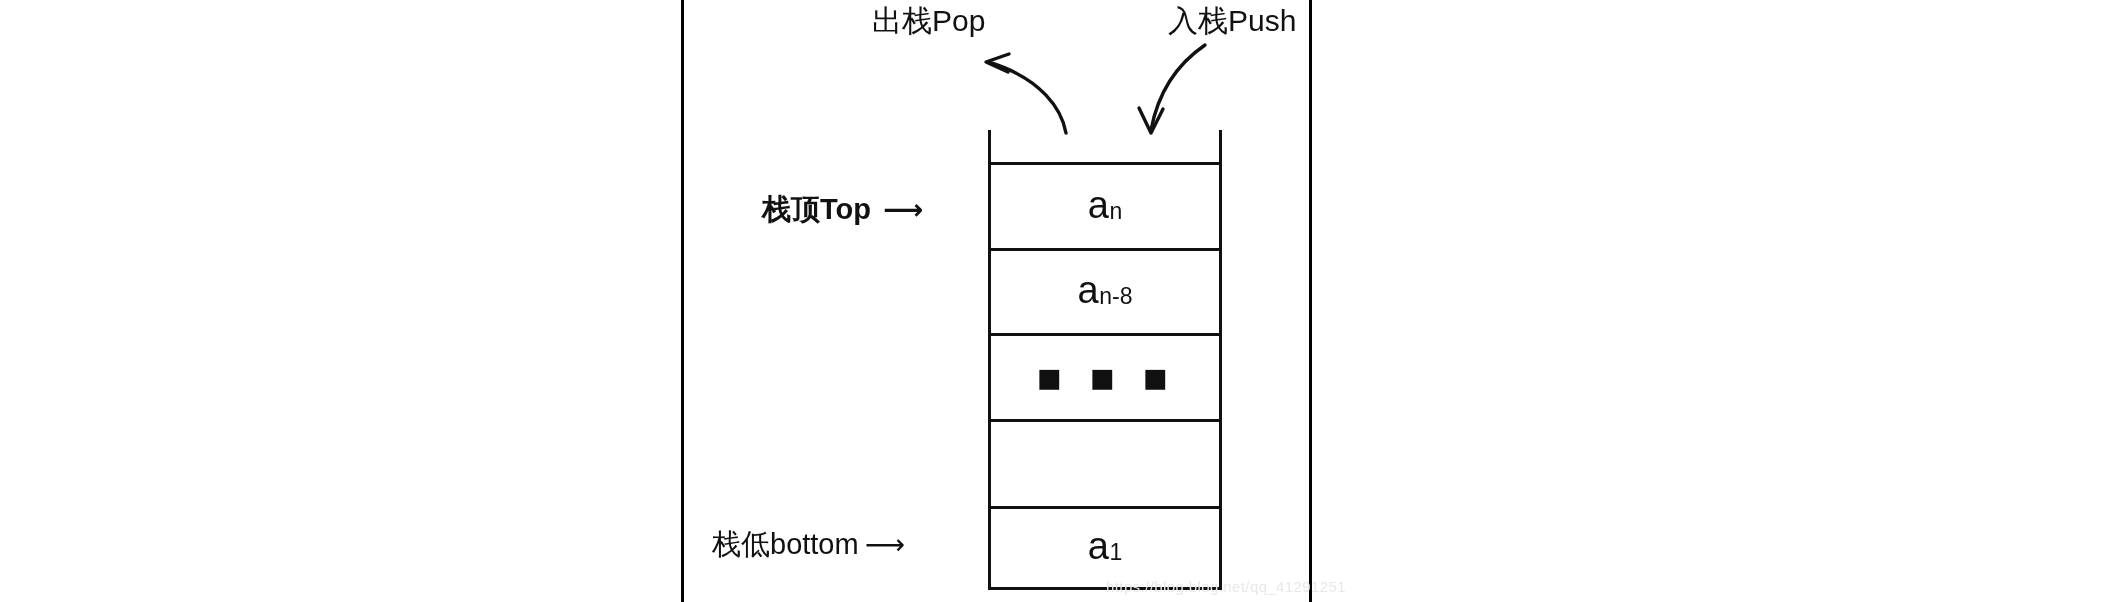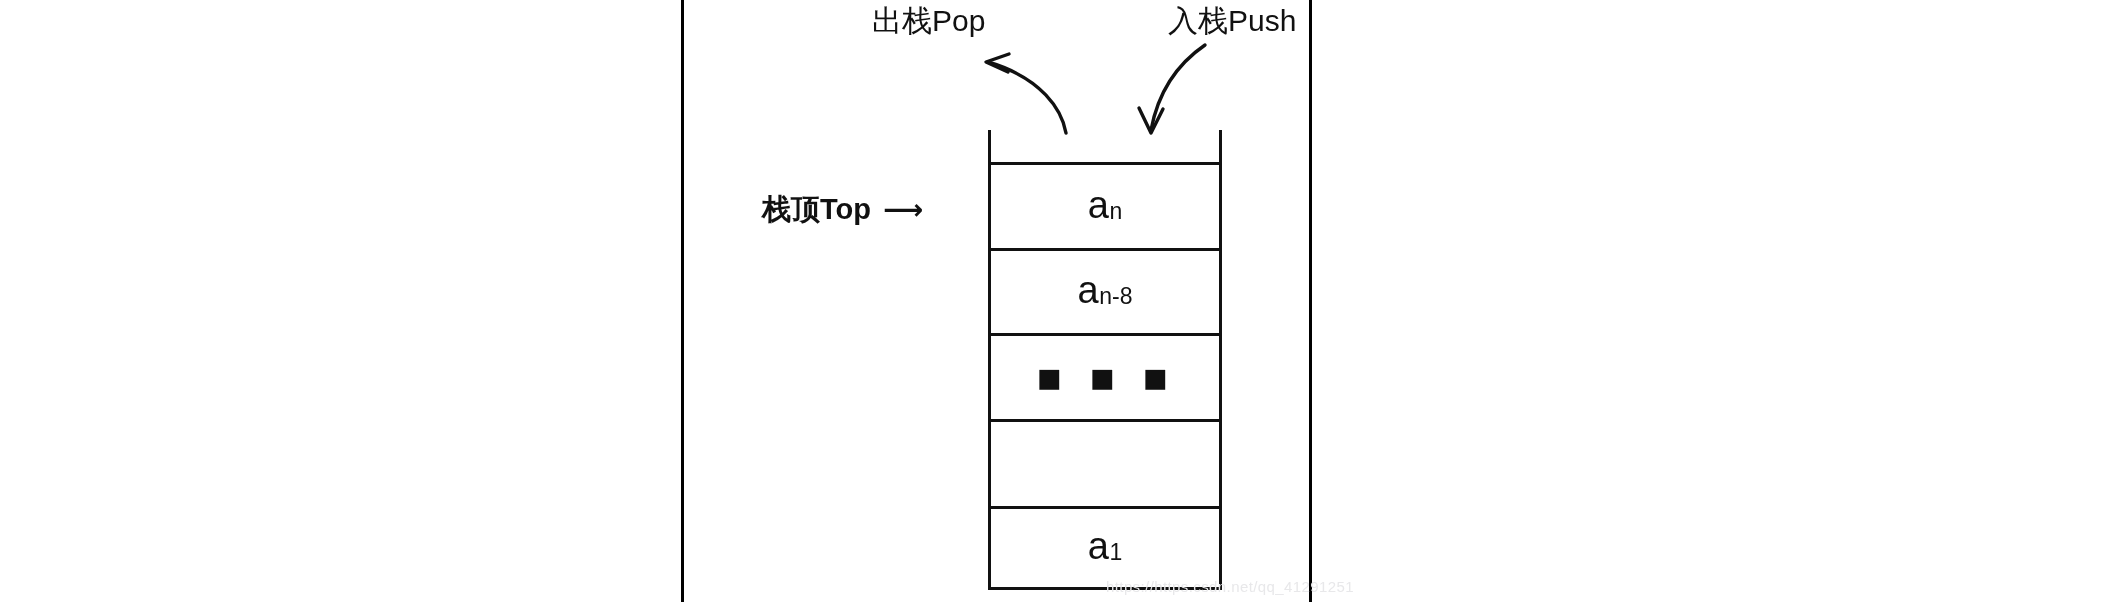--- a/index.html
+++ b/index.html
@@ -165,16 +165,19 @@
     <div class="cell" style="top:376px; height:81px;">
       <span class="base">a</span>
         <span class="sub">1</span>
     </div>
   </div>
 
   <div class="label side" style="left:762px; top:195px;font-weight:bold;">
     <span>栈顶Top</span><span style="padding-left:12px; font-size:28px;">⟶</span>
   </div>
 
+  <div class="label side" style="left:712px; top:530px;">
+    <span>栈低bottom</span><span style="padding-left:6px; font-size:28px;">⟶</span>
+  </div>
 
-  <div class="watermark" style="left:1106px; top:578px;">https://https.csdn.net/qq_41291251</div>
+  <div class="watermark" style="left:1106px; top:578px;">https://blog.blog.net/qq_41291251</div>
 
 </div>
 
 </body></html>

